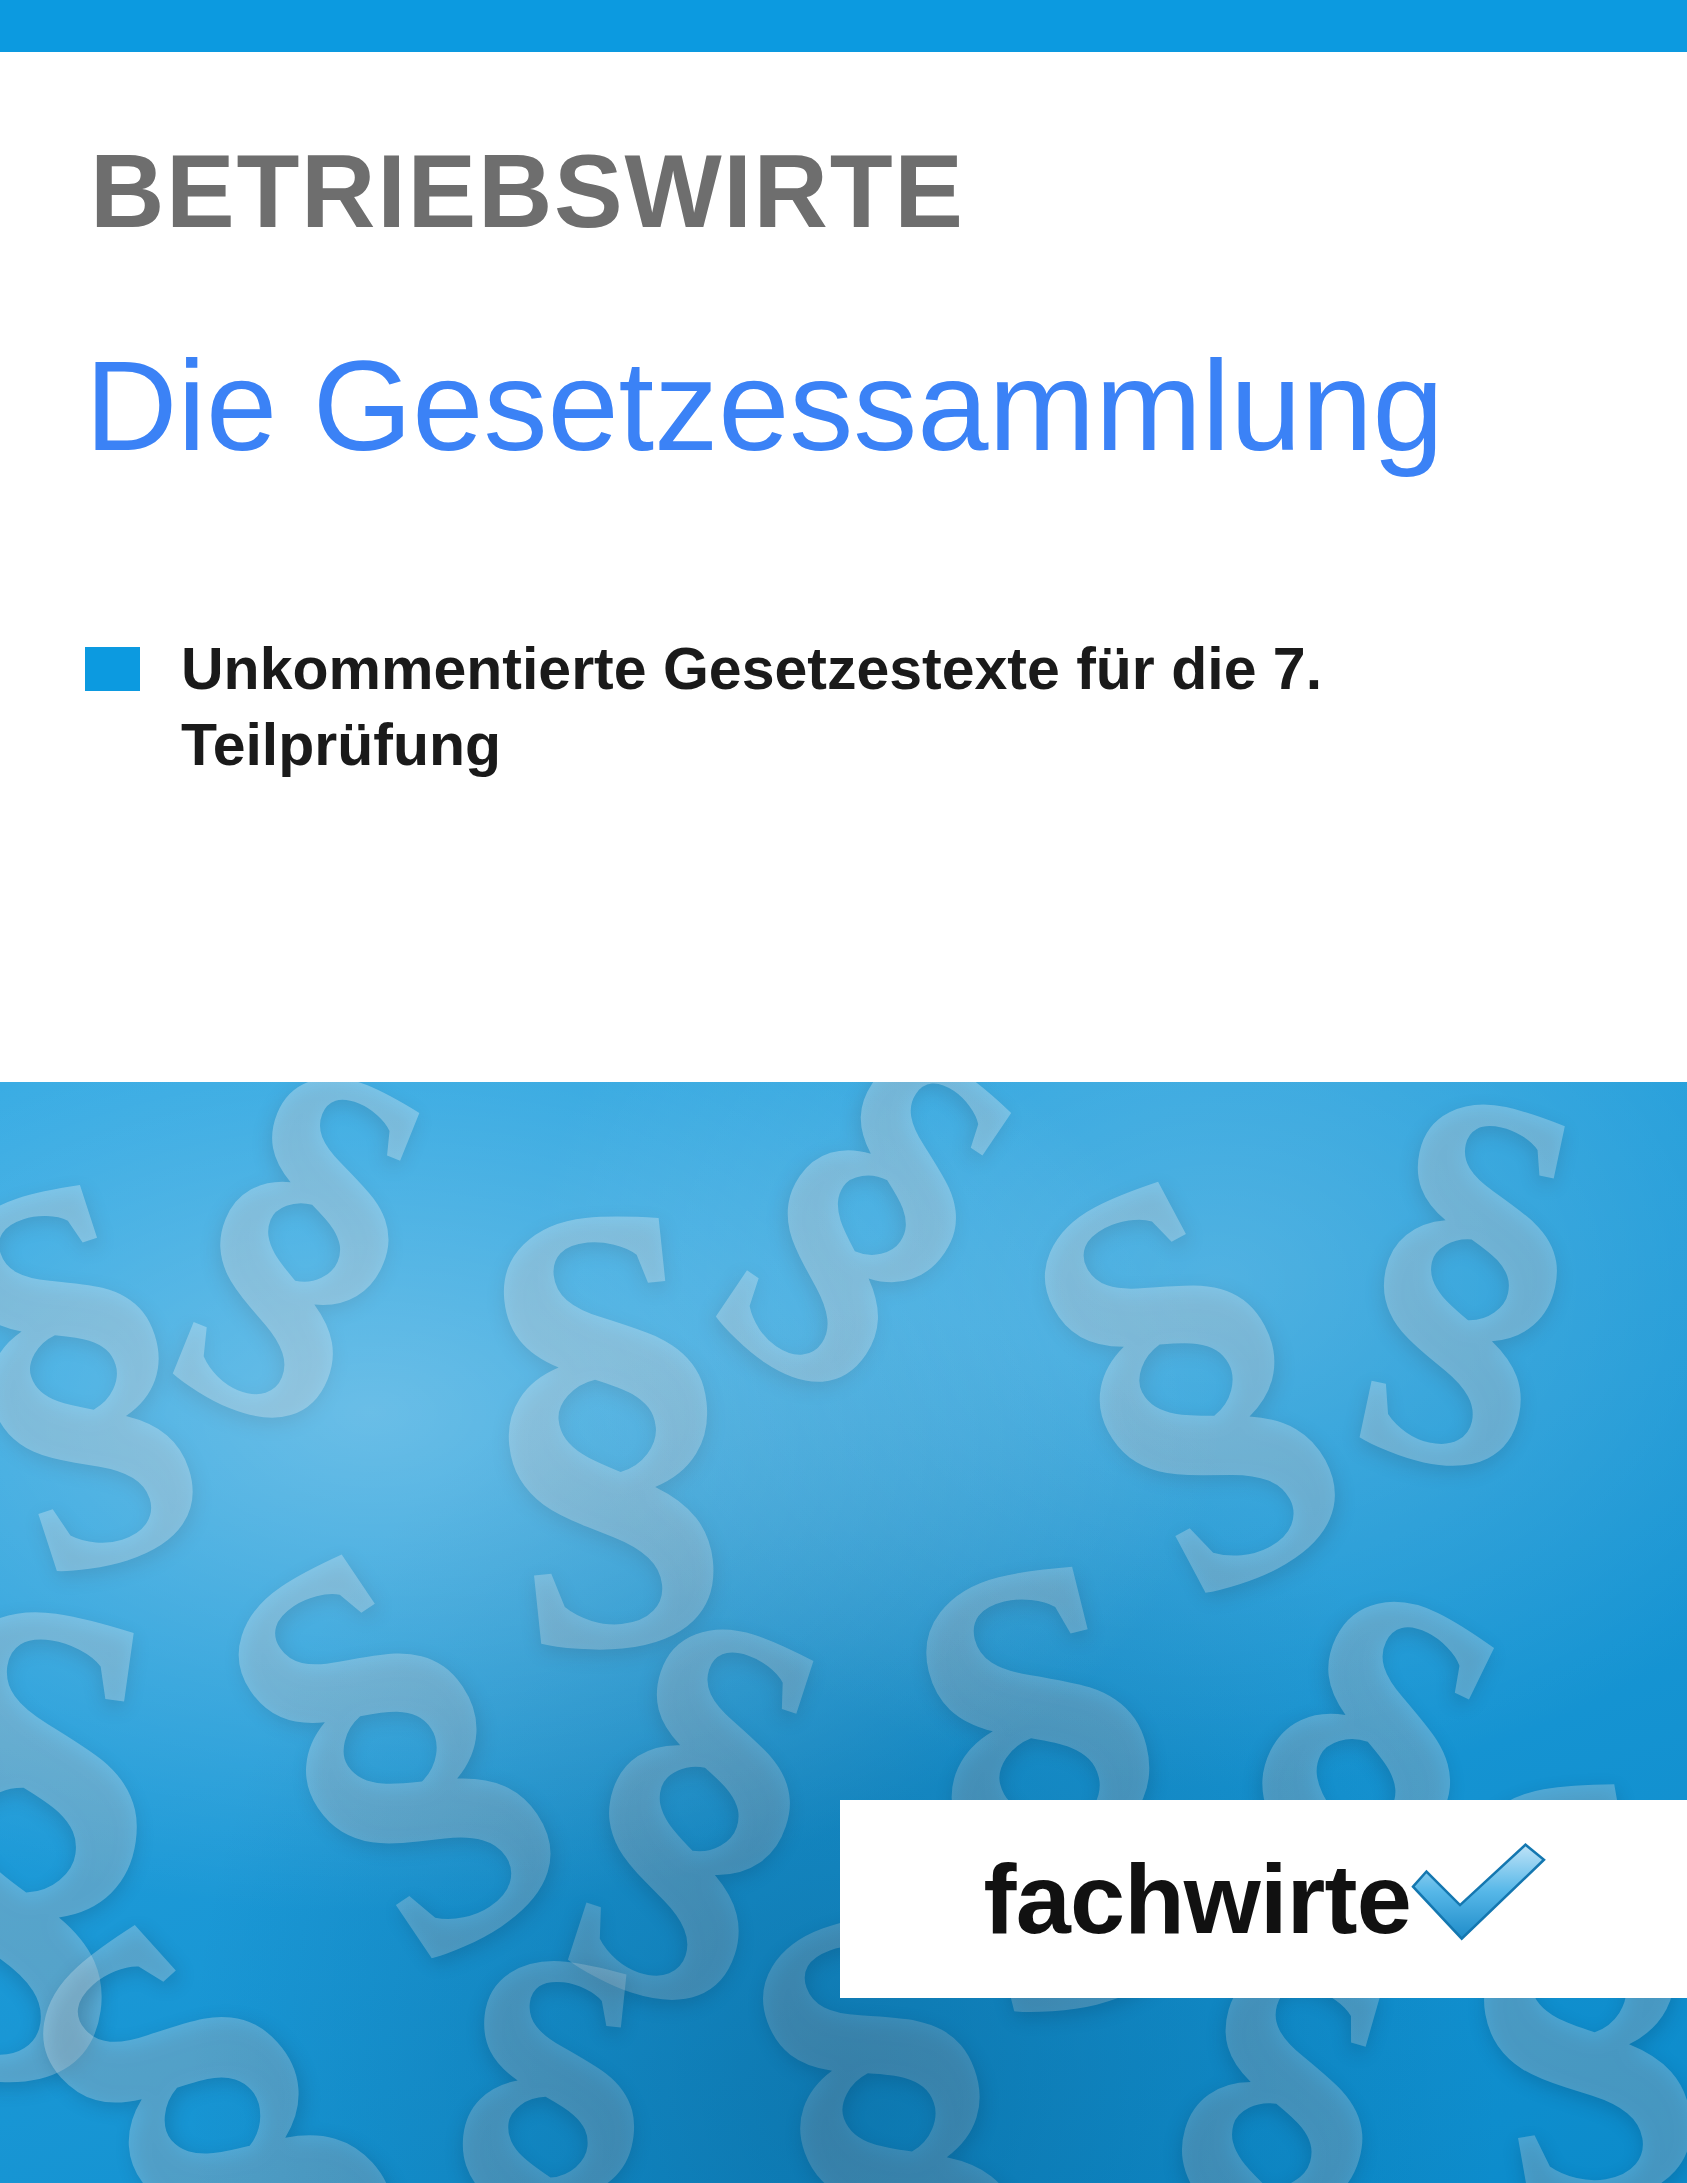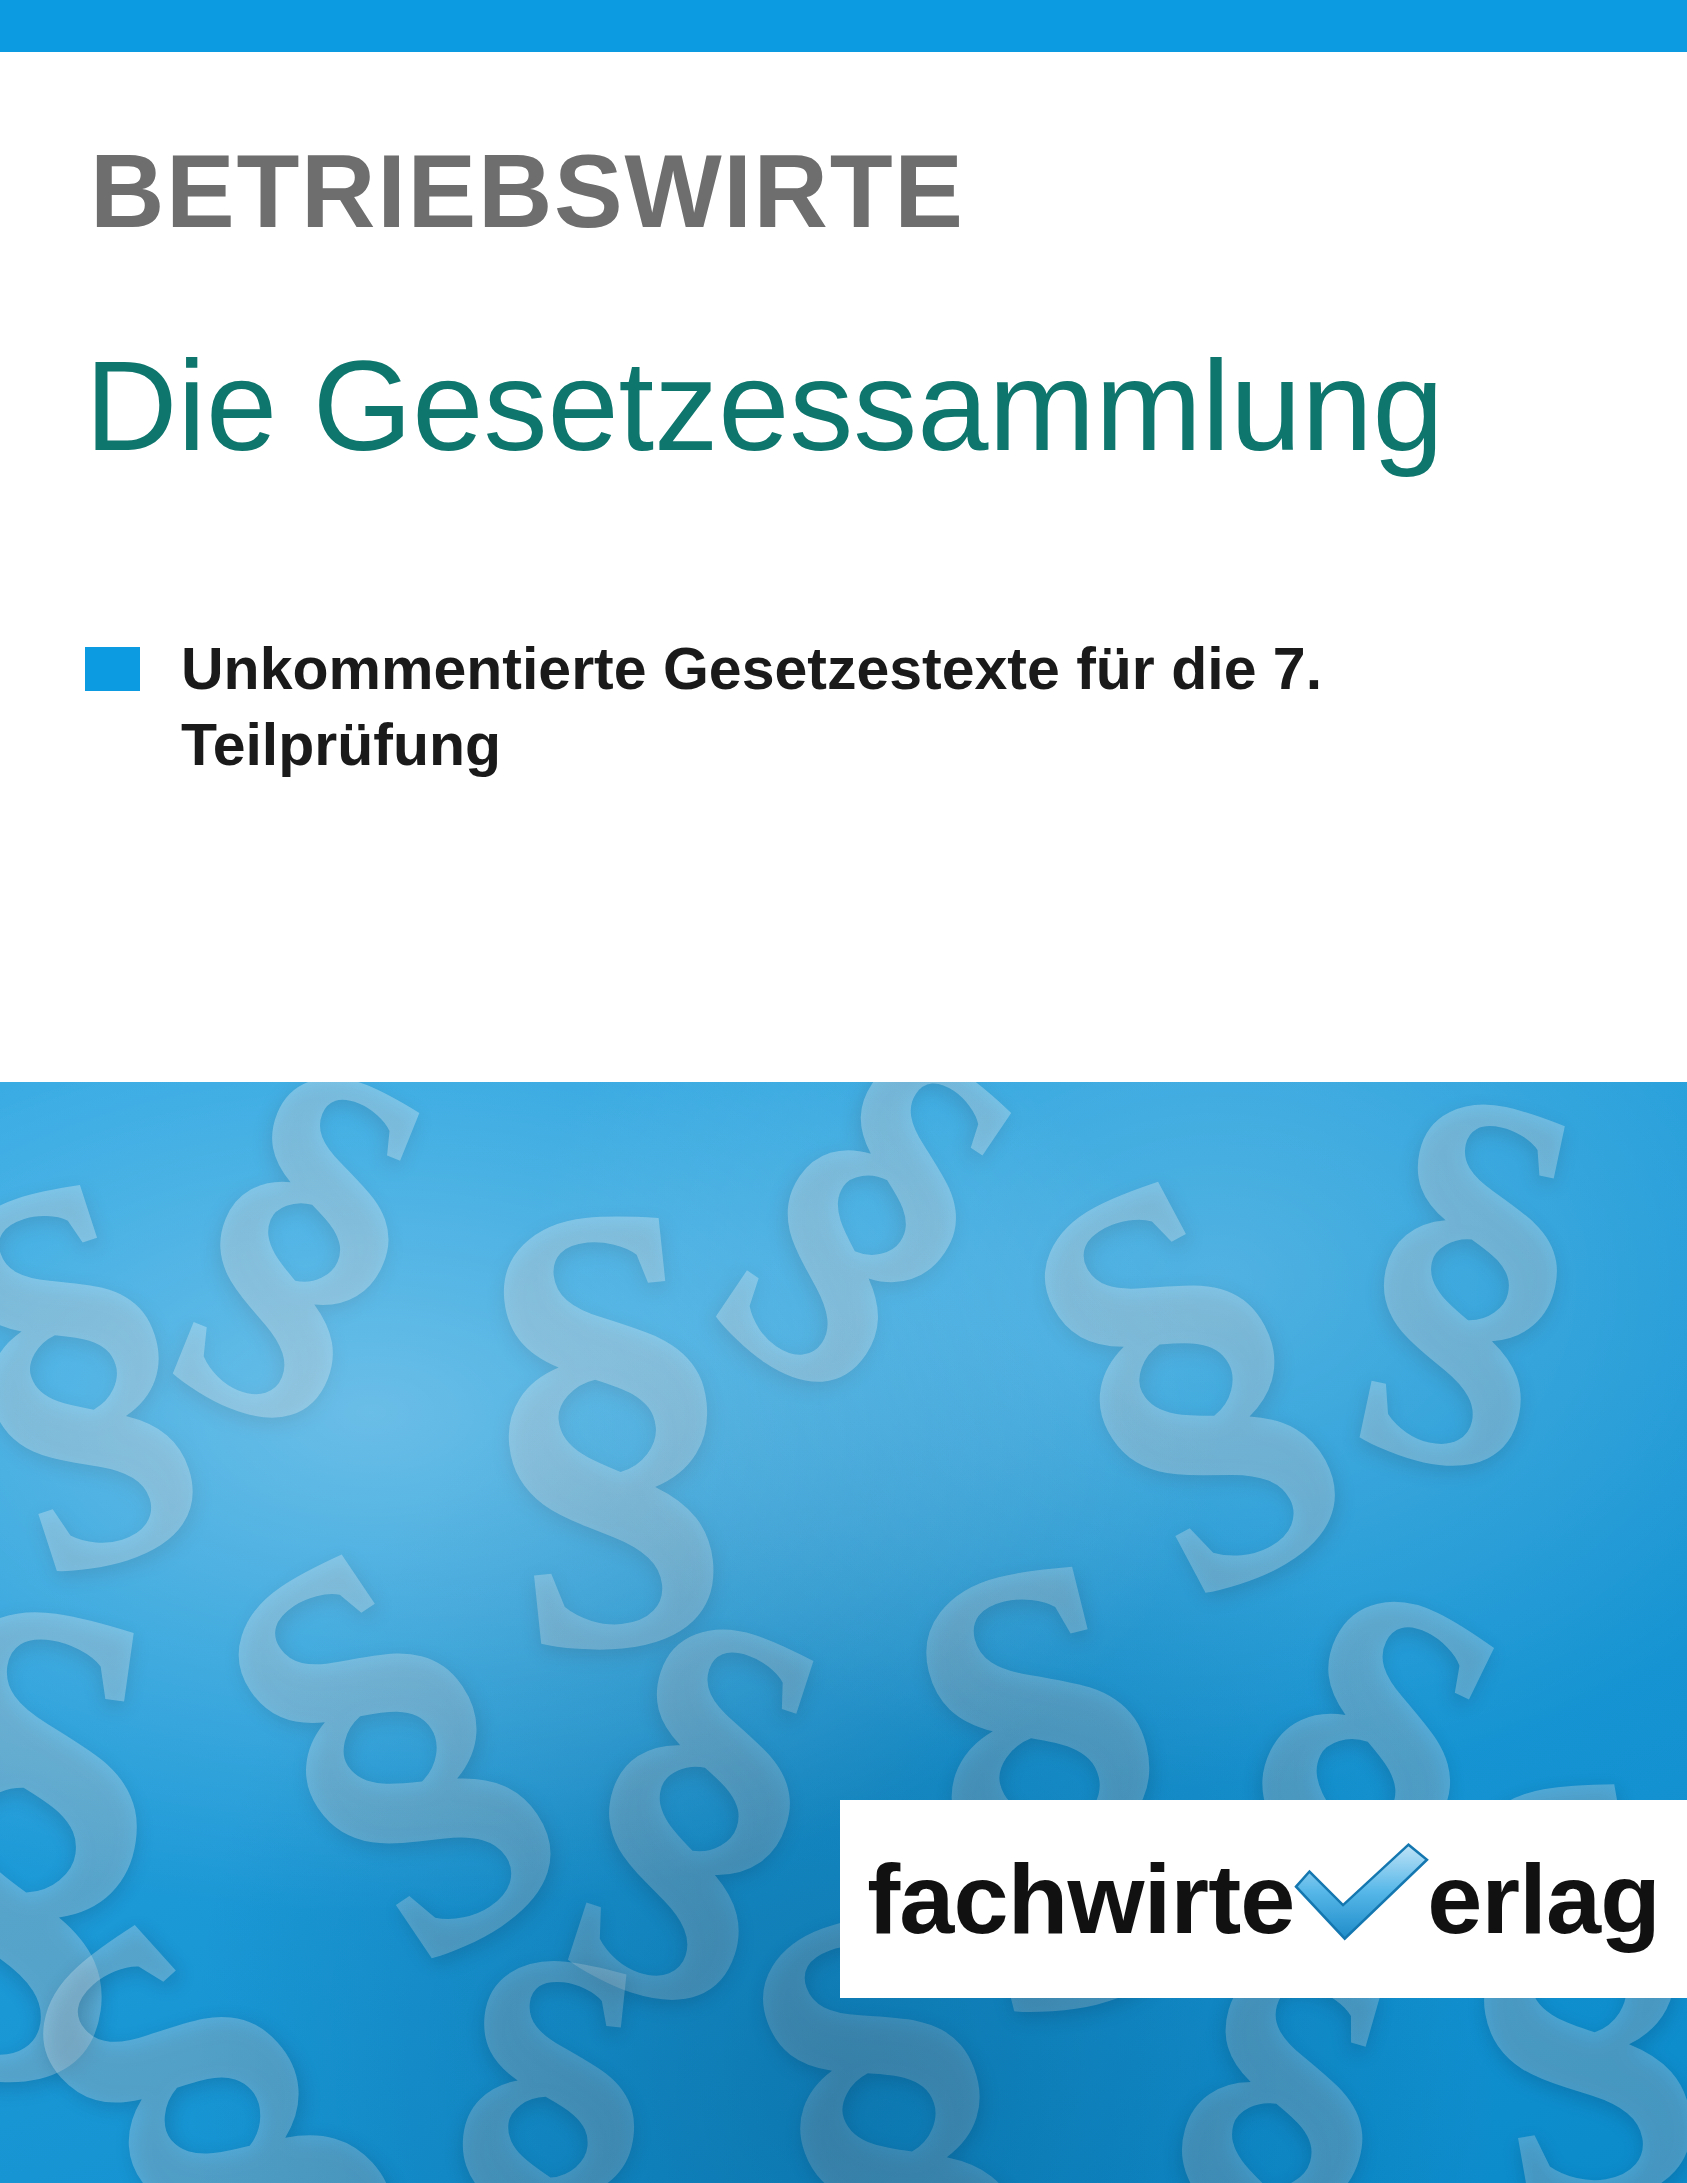--- a/index.html
+++ b/index.html
@@ -51,21 +51,21 @@
     line-height: 1;
     white-space: nowrap;
   }
 
   .main-title {
     position: absolute;
     left: 82px;
     top: 290px;
     font-size: 128px;
     font-weight: normal;
-    color: #0f766e;
+    color: #3b82f6;
     line-height: 1;
     white-space: nowrap;
   }
 
   .bullets {
     position: absolute;
     left: 82px;
     top: 580px;
     width: 1513px;
   }
@@ -212,18 +212,17 @@
           <defs>
             <linearGradient id="cg" x1="0" y1="0" x2="0" y2="1">
               <stop offset="0%" stop-color="#bfe3f7"></stop>
               <stop offset="50%" stop-color="#56b7e8"></stop>
               <stop offset="100%" stop-color="#1f8cc9"></stop>
             </linearGradient>
           </defs>
           <path d="M6 54 L22 36 L62 76 L140 4 L162 22 L64 116 Z" fill="url(#cg)" stroke="#1477b0" stroke-width="3"></path>
         </svg>
       </span>
-      <span>erlag</span>
     </div>
   </div>
 
 </div>
 
 
 </body></html>

